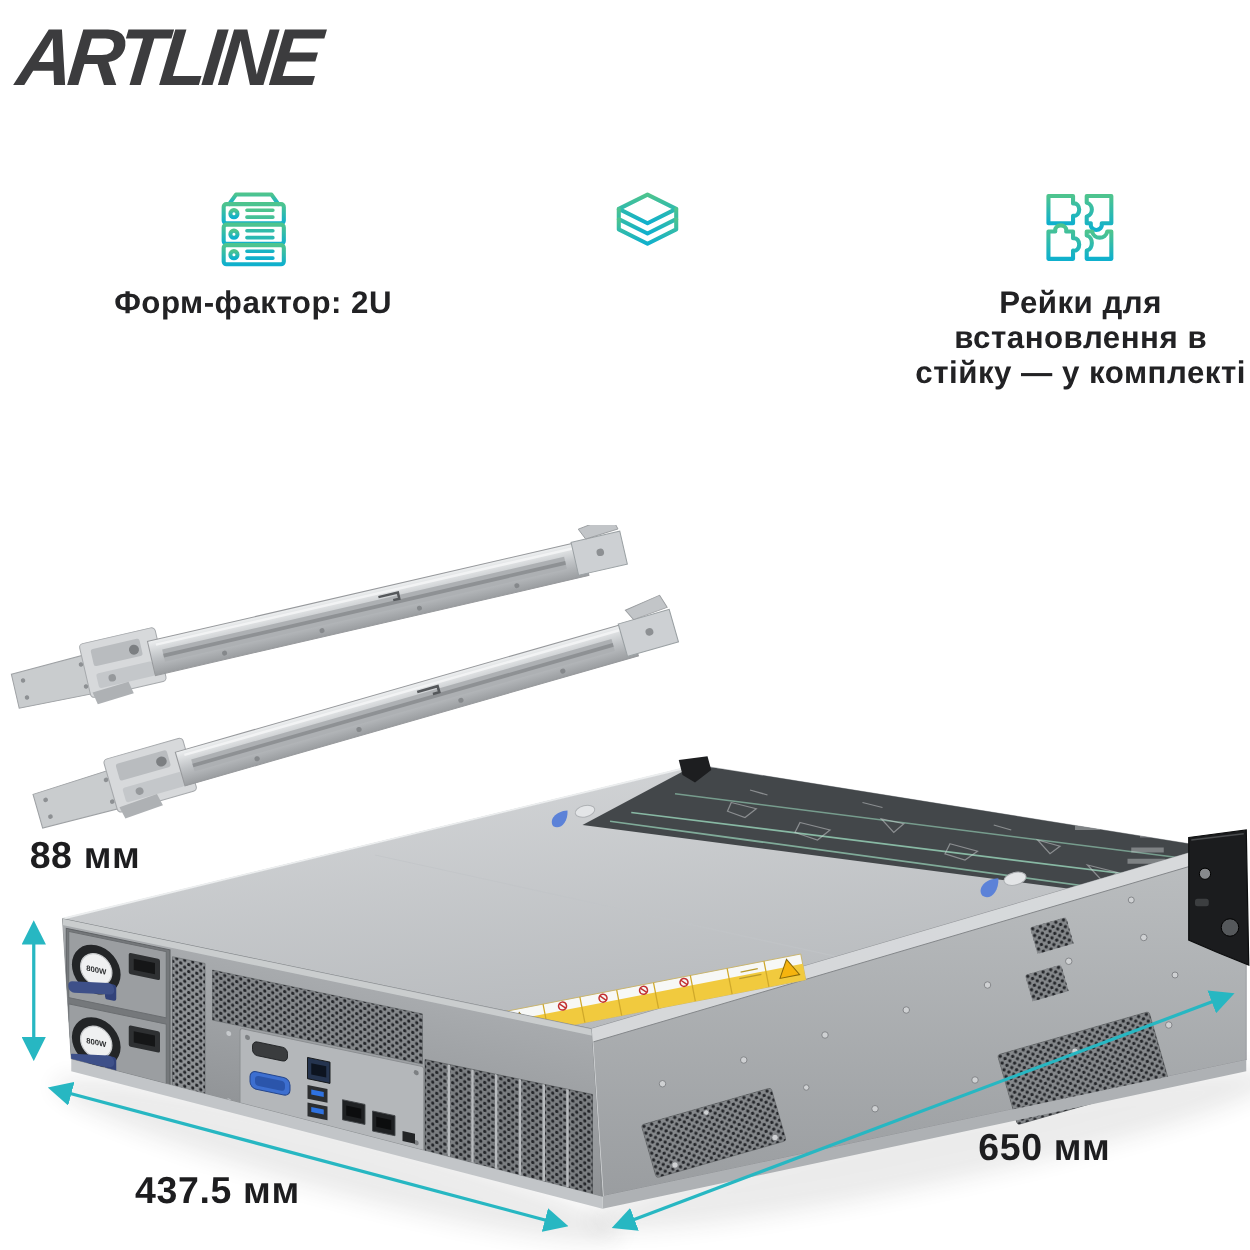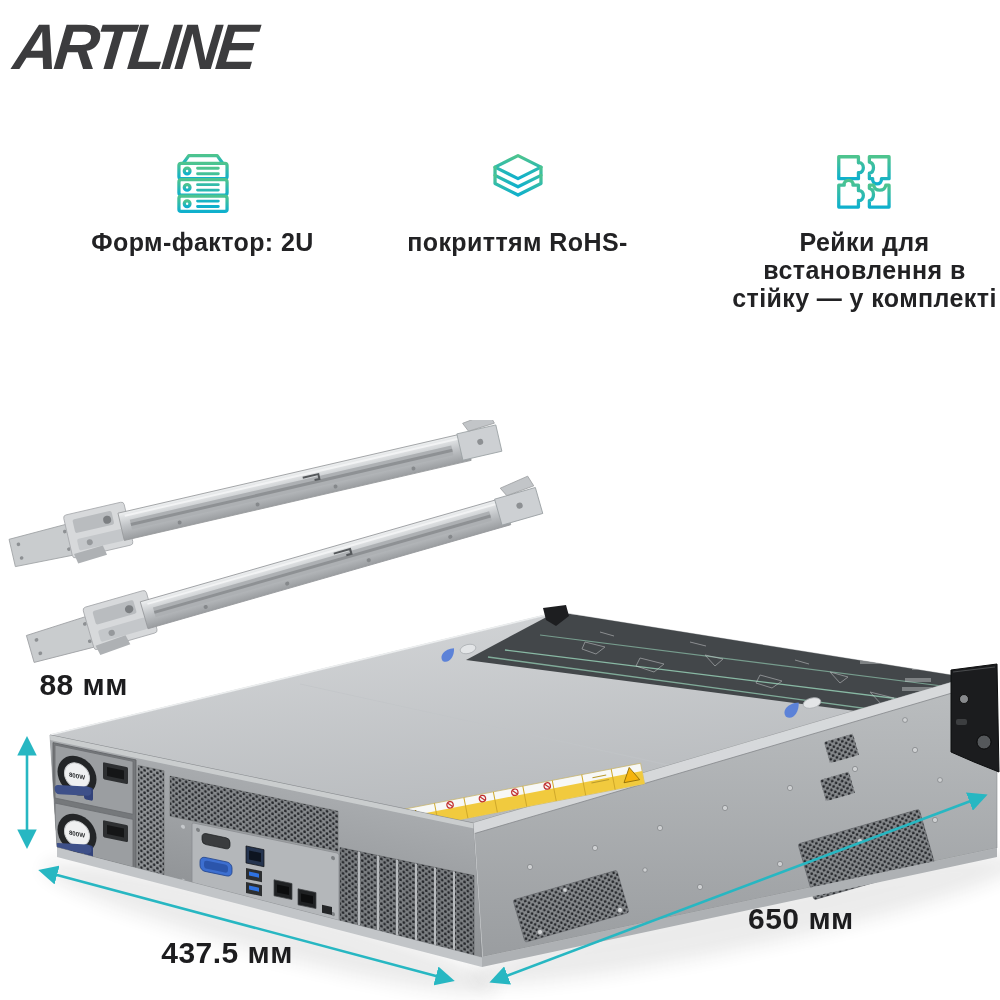--- a/index.html
+++ b/index.html
@@ -10,23 +10,23 @@
         white-space:nowrap;}
   .features{position:absolute;left:0;top:148px;width:836px;height:210px;}
   .feature{position:absolute;top:0;text-align:center;}
   .feature .ficon{height:70px;margin-bottom:10px;}
   .feature .ftext{font-size:25px;line-height:28px;font-weight:700;letter-spacing:.4px;color:#222224;}
   #f1{left:40px;width:325px;}
   #f2{left:360px;width:315px;}
   #f3{left:692px;width:345px;}
   .photo{position:absolute;left:0;top:420px;width:1000px;height:580px;}
   .dim-label{position:absolute;font-size:30px;font-weight:700;color:#1d1d1f;letter-spacing:.5px;}
-  #dim-h{left:8px;top:668px;width:120px;text-align:right;}
-  #dim-w{left:108px;top:936px;width:185px;text-align:right;}
-  #dim-d{left:748px;top:902px;width:175px;}
+  #dim-h{left:8px;top:668px;width:120px;text-align:center;}
+  #dim-w{left:108px;top:936px;width:185px;text-align:left;}
+  #dim-d{left:748px;top:902px;width:175px;text-align:center;}
 </style>
 </head>
 <body>
 
 <div id="stage">
 
   <div class="logo">ARTLINE</div>
 
   <div class="features">
 
@@ -66,21 +66,20 @@
           </linearGradient>
             </defs>
           <g fill="none" stroke="url(#ig2)" stroke-width="3" stroke-linecap="round" stroke-linejoin="round">
             <path d="M32,7 L53,17.5 L32,28 L11,17.5 Z"></path>
             <path d="M11,17.5 V25 L32,35.5 L53,25 V17.5"></path>
             <path d="M11,25 V32.5 L32,43 L53,32.5 V25"></path>
           </g>
         </svg>
       </div>
       <div class="ftext">
-        <div>покриттям RoHS-</div>
       </div>
     </div>
 
     <div class="feature" id="f3">
       <div class="ficon">
         <svg width="70" height="70" viewBox="0 0 64 64">
           <defs>
               <linearGradient id="ig3" x1="0" y1="0" x2="0" y2="1">
             <stop offset="0" stop-color="#4ec48e"></stop>
                 <stop offset="1" stop-color="#0fb0cd"></stop>

